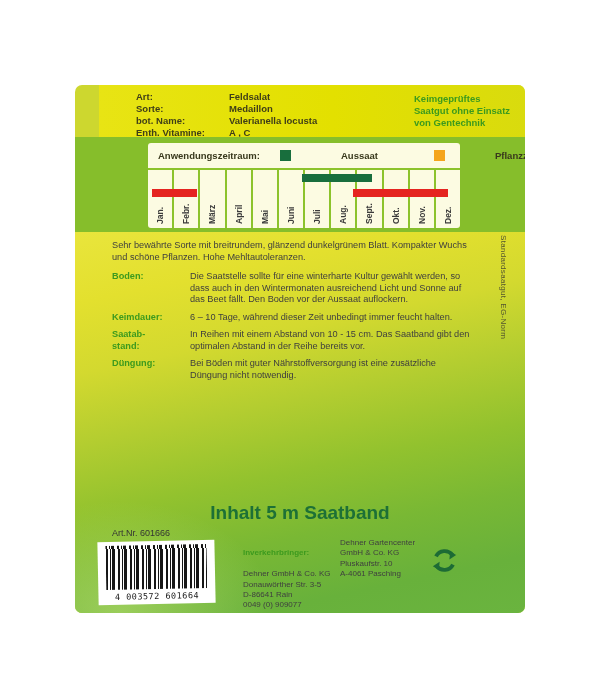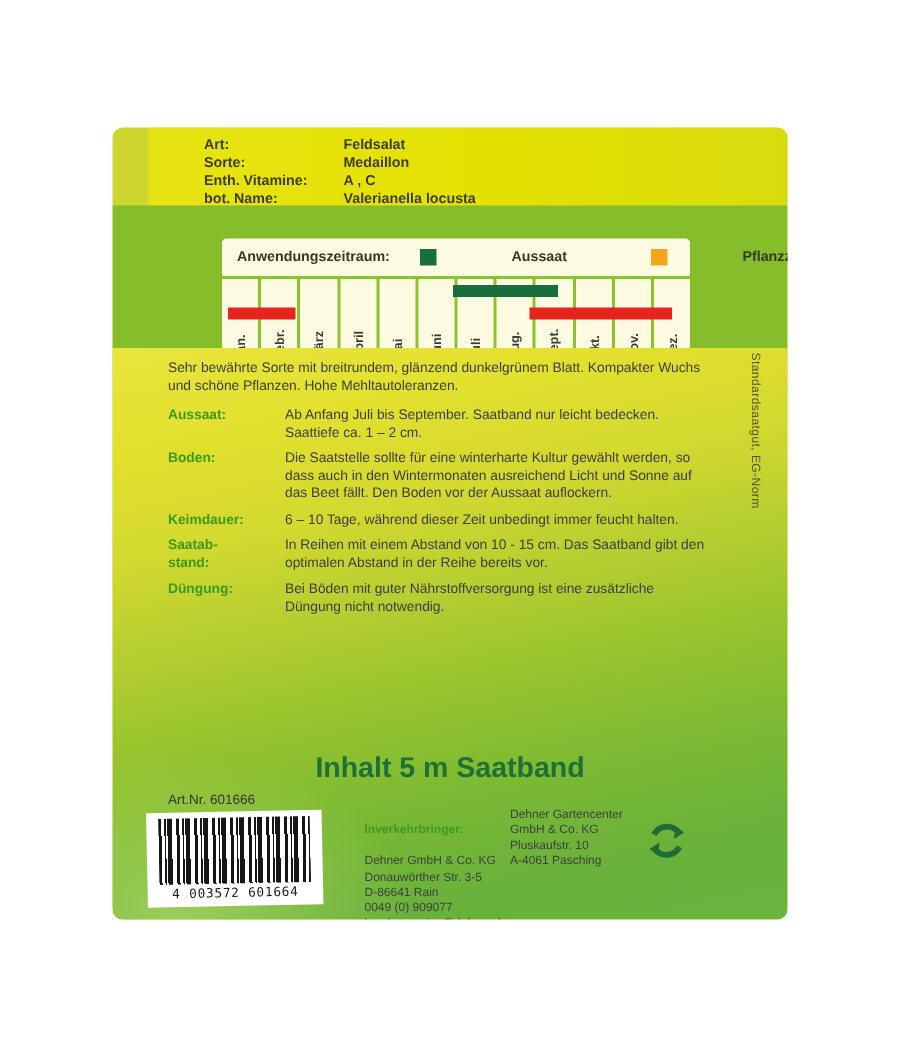--- a/index.html
+++ b/index.html
@@ -21,21 +21,21 @@
   .frow{display:flex;font-size:9.5px;font-weight:bold;color:#3f3e18;line-height:12px;}
   .flabel{width:93px;}
   .claims{
     position:absolute;left:315px;top:8px;font-size:9.5px;font-weight:bold;
     color:#3c9a1e;line-height:12px;white-space:pre-line;
   }
   
   .calstrip{position:absolute;top:52px;left:0;right:0;height:95px;background:#86be2b;}
   .calbox{
     position:absolute;left:73px;top:6px;width:312px;height:85px;
-    background:#fcfbe2;border-radius:3px;margin-top:16px;
+    background:#fcfbe2;border-radius:3px;
   }
   .calhead{height:25px;display:flex;align-items:center;padding-left:10px;
     font-size:9.5px;font-weight:bold;color:#38381c;}
   .caltitle{flex:0 0 122px;}
   .legend{display:flex;align-items:center;gap:46px;}
   .lsq{width:11px;height:11px;margin:0 4px 0 0;display:inline-block;}
   .lgap1{margin-left:0;}
   .lgap2{margin-left:10px;}
   .lgap3{margin-left:9px;}
   .calgrid{
@@ -112,28 +112,31 @@
     <div class="fields">
       <div class="frow">
         <span class="flabel">Art:</span>
         <span class="fvalue">Feldsalat</span>
       </div>
       <div class="frow">
         <span class="flabel">Sorte:</span>
         <span class="fvalue">Medaillon</span>
       </div>
       <div class="frow">
+        <span class="flabel">bot. Name:</span>
+        <span class="fvalue">Valerianella locusta</span>
+      </div>
+      <div class="frow">
         <span class="flabel">Enth. Vitamine:</span>
         <span class="fvalue">A , C</span>
       </div>
-      <div class="frow">
-        <span class="flabel">bot. Name:</span>
-        <span class="fvalue">Valerianella locusta</span>
-      </div>
-    </div>
+    </div>
+    <div class="claims">Keimgeprüftes
+Saatgut ohne Einsatz
+von Gentechnik</div>
   </div>
 
   <div class="calstrip">
     <div class="calbox">
       <div class="calhead">
         <span class="caltitle">Anwendungszeitraum:</span>
         <span class="legend">
           <span class="lsq lgap1" style="background: rgb(24, 110, 61);"></span>
           <span>Aussaat</span>
           <span class="lsq lgap2" style="background: rgb(245, 165, 28);"></span>
@@ -184,24 +187,20 @@
         <div class="bar bottom" style="left: 65.7%; width: 30.4%; background: rgb(229, 36, 32);"></div>
       </div>
     </div>
   </div>
 
   <div class="bodyarea">
     <p class="intro">Sehr bewährte Sorte mit breitrundem, glänzend dunkelgrünem Blatt. Kompakter Wuchs und schöne Pflanzen. Hohe Mehltautoleranzen.</p>
 
     <div class="sections">
       <div class="sec">
-        <div class="seclabel">Aussaat:</div>
-        <div class="sectext">Ab Anfang Juli bis September. Saatband nur leicht bedecken. Saattiefe ca. 1 – 2 cm.</div>
-      </div>
-      <div class="sec">
         <div class="seclabel">Boden:</div>
         <div class="sectext">Die Saatstelle sollte für eine winterharte Kultur gewählt werden, so dass auch in den Wintermonaten ausreichend Licht und Sonne auf das Beet fällt. Den Boden vor der Aussaat auflockern.</div>
       </div>
       <div class="sec">
         <div class="seclabel">Keimdauer:</div>
         <div class="sectext">6 – 10 Tage, während dieser Zeit unbedingt immer feucht halten.</div>
       </div>
       <div class="sec">
         <div class="seclabel">Saatab-
 stand:</div>

